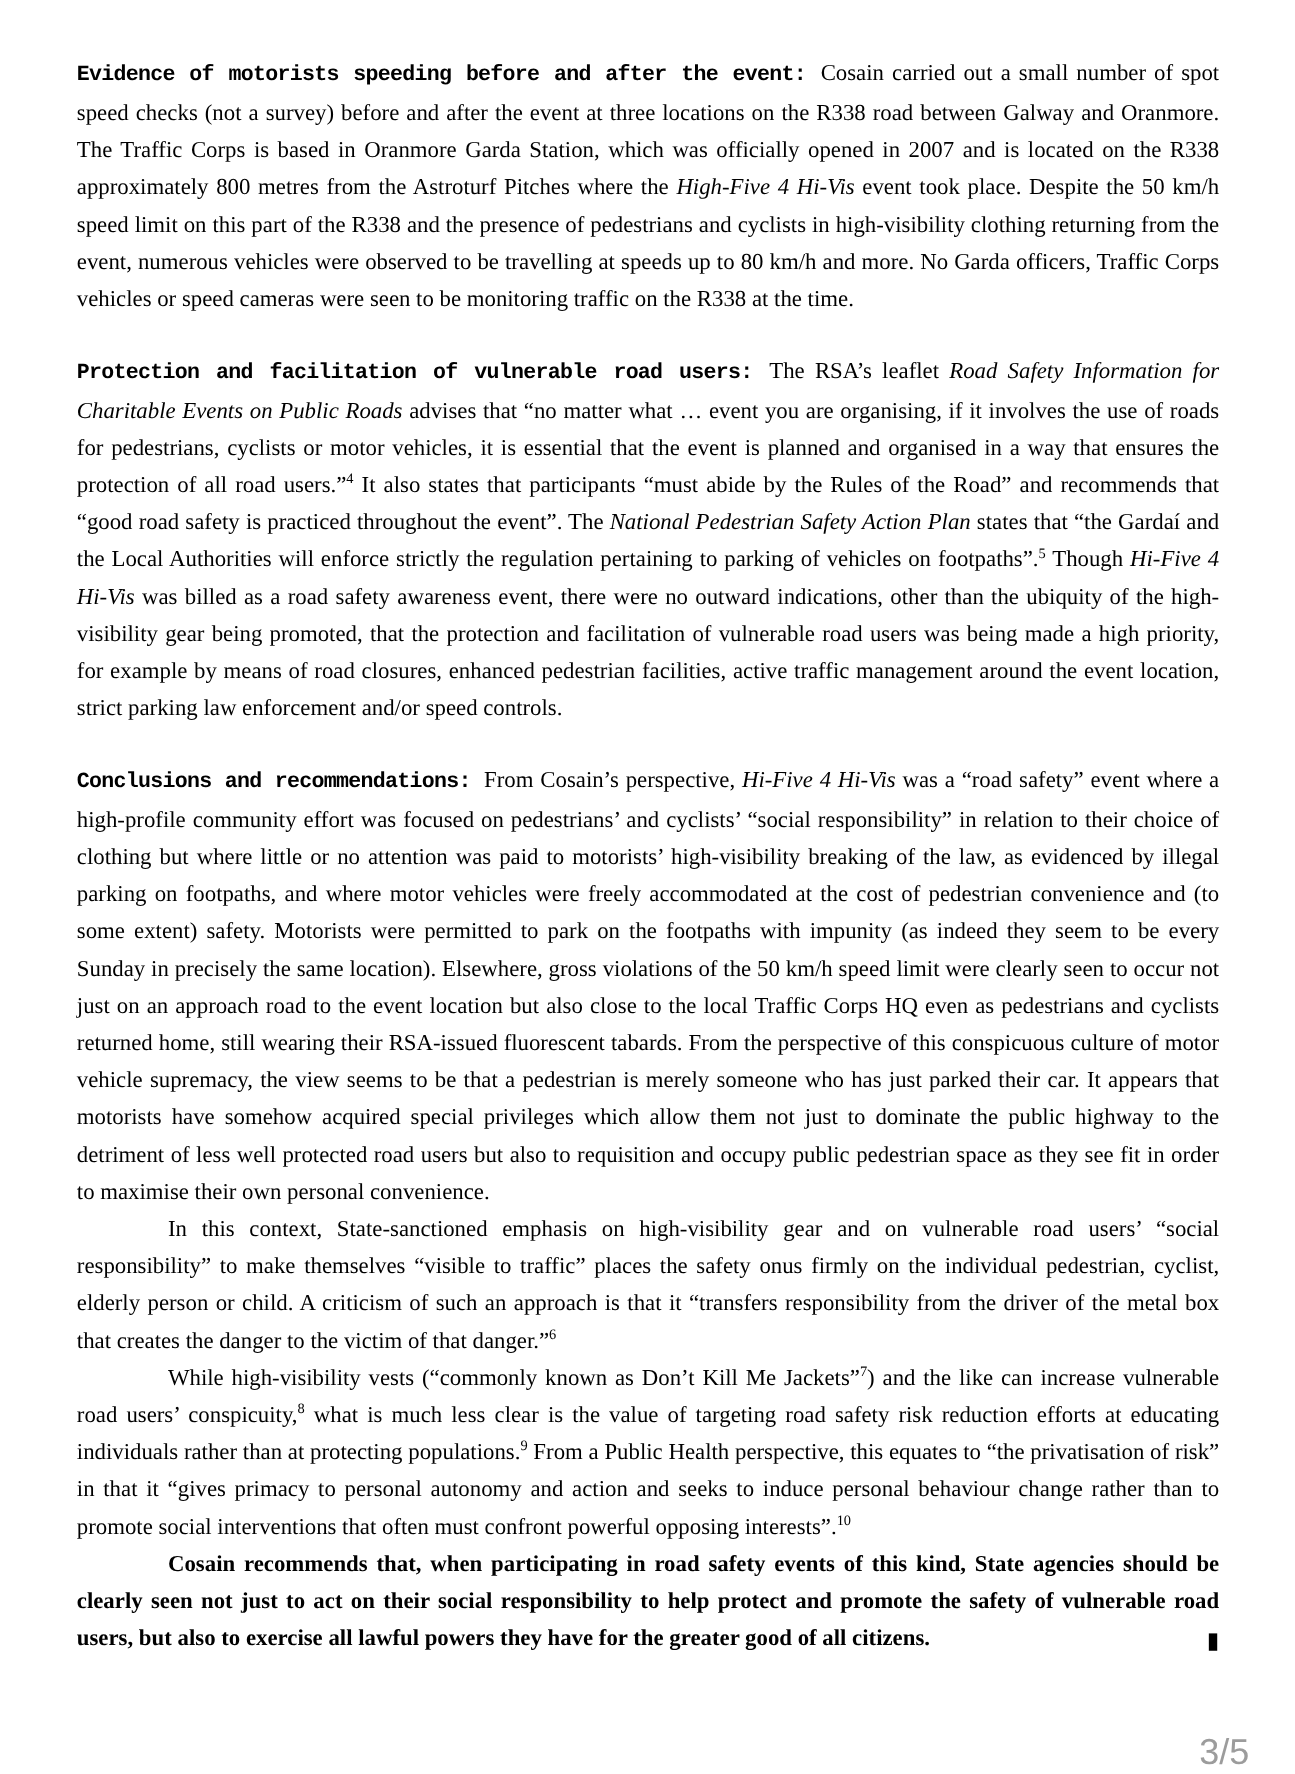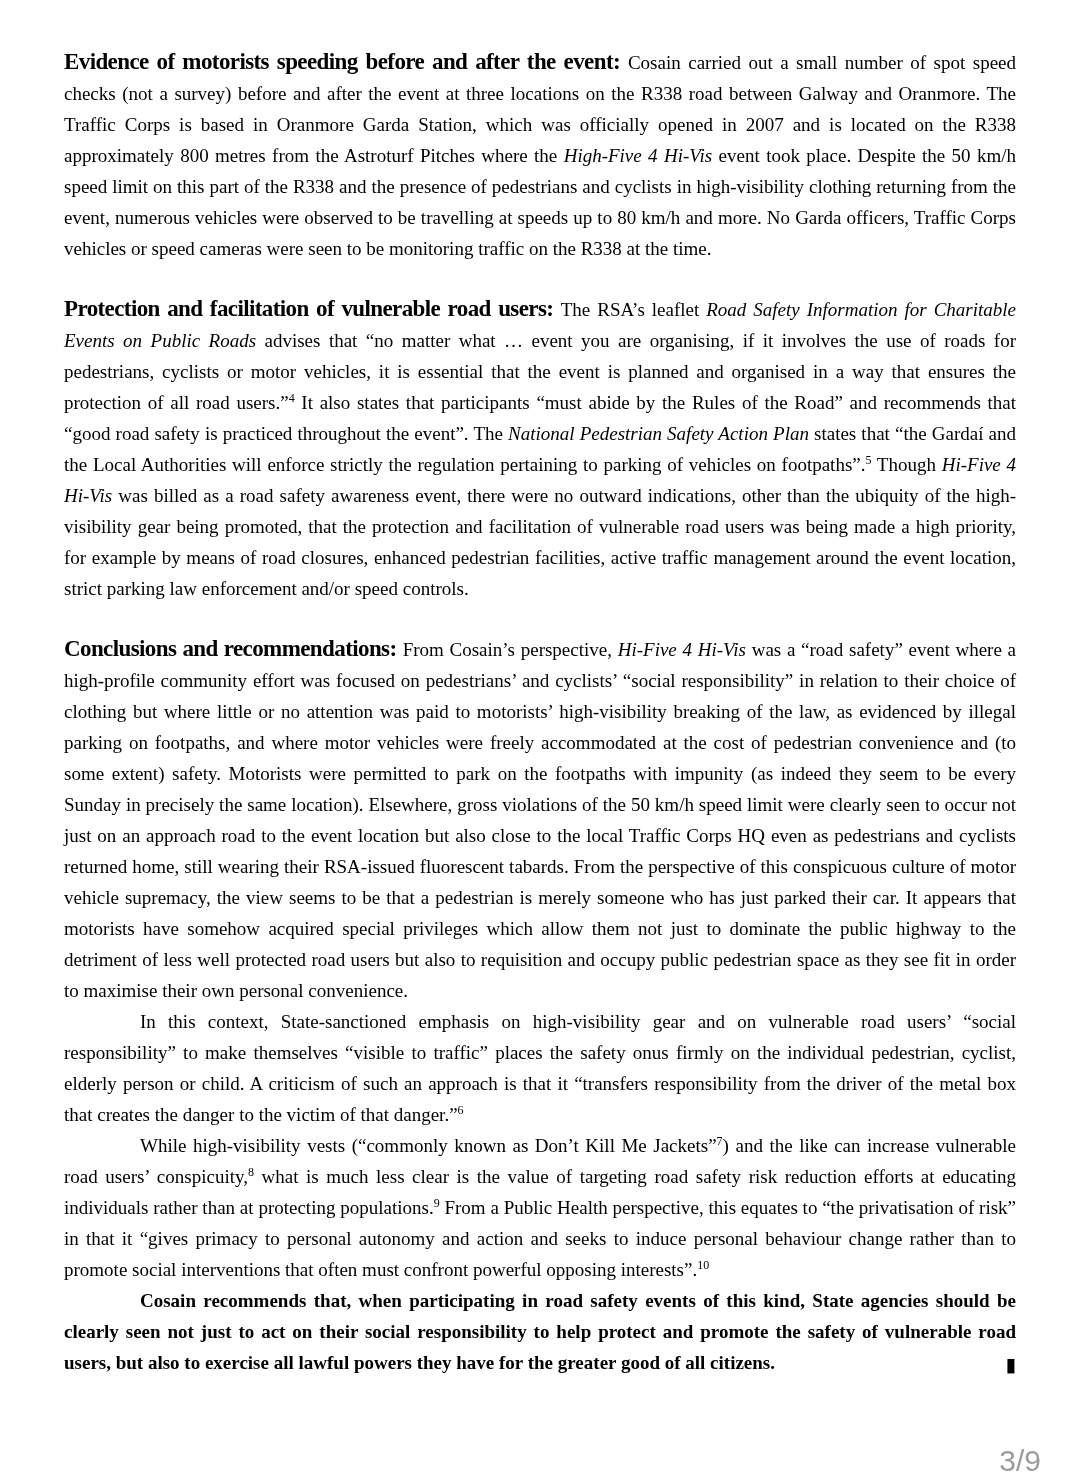--- a/index.html
+++ b/index.html
@@ -28,23 +28,23 @@
   .doc-section:first-child { margin-top: 0; }
   .para {
     margin: 0;
     text-align: justify;
     font-size: 19px;
     line-height: 31px;
     color: #000000;
   }
   .para.indent { text-indent: 76px; }
   .seg-heading {
-    font-family: Liberation Serif, serif;
+    font-family: Liberation Mono, monospace;
     font-weight: 700;
-    font-size: 23px;
+    font-size: 18px;
     letter-spacing: -0.6px;
   }
   .seg-italic { font-style: italic; margin-top: 35px; }
   .seg-sup {
     vertical-align: super;
     font-size: 12px;
     line-height: 0;
   }
   .with-end-mark { position: relative; font-weight: bold; }
   .end-mark {
@@ -77,14 +77,14 @@
       <section class="doc-section">
         <p class="para"><span class="seg-heading">Protection and facilitation of vulnerable road users: </span><span class="seg-plain">The RSA’s leaflet </span><span class="seg-italic">Road Safety Information for Charitable Events on Public Roads</span><span class="seg-plain"> advises that “no matter what … event you are organising, if it involves the use of roads for pedestrians, cyclists or motor vehicles, it is essential that the event is planned and organised in a way that ensures the protection of all road users.”</span><span class="seg-sup">4</span><span class="seg-plain"> It also states that participants “must abide by the Rules of the Road” and recommends that “good road safety is practiced throughout the event”. The </span><span class="seg-italic">National Pedestrian Safety Action Plan</span><span class="seg-plain"> states that “the Gardaí and the Local Authorities will enforce strictly the regulation pertaining to parking of vehicles on footpaths”.</span><span class="seg-sup">5</span><span class="seg-plain"> Though </span><span class="seg-italic">Hi-Five 4 Hi-Vis</span><span class="seg-plain"> was billed as a road safety awareness event, there were no outward indications, other than the ubiquity of the high-visibility gear being promoted, that the protection and facilitation of vulnerable road users was being made a high priority, for example by means of road closures, enhanced pedestrian facilities, active traffic management around the event location, strict parking law enforcement and/or speed controls.</span></p>
       </section>
       <section class="doc-section">
         <p class="para"><span class="seg-heading">Conclusions and recommendations: </span><span class="seg-plain">From Cosain’s perspective, </span><span class="seg-italic">Hi-Five 4 Hi-Vis</span><span class="seg-plain"> was a “road safety” event where a high-profile community effort was focused on pedestrians’ and cyclists’ “social responsibility” in relation to their choice of clothing but where little or no attention was paid to motorists’ high-visibility breaking of the law, as evidenced by illegal parking on footpaths, and where motor vehicles were freely accommodated at the cost of pedestrian convenience and (to some extent) safety. Motorists were permitted to park on the footpaths with impunity (as indeed they seem to be every Sunday in precisely the same location). Elsewhere, gross violations of the 50 km/h speed limit were clearly seen to occur not just on an approach road to the event location but also close to the local Traffic Corps HQ even as pedestrians and cyclists returned home, still wearing their RSA-issued fluorescent tabards. From the perspective of this conspicuous culture of motor vehicle supremacy, the view seems to be that a pedestrian is merely someone who has just parked their car. It appears that motorists have somehow acquired special privileges which allow them not just to dominate the public highway to the detriment of less well protected road users but also to requisition and occupy public pedestrian space as they see fit in order to maximise their own personal convenience.</span></p>
         <p class="para indent"><span class="seg-plain">In this context, State-sanctioned emphasis on high-visibility gear and on vulnerable road users’ “social responsibility” to make themselves “visible to traffic” places the safety onus firmly on the individual pedestrian, cyclist, elderly person or child. A criticism of such an approach is that it “transfers responsibility from the driver of the metal box that creates the danger to the victim of that danger.”</span><span class="seg-sup">6</span></p>
         <p class="para indent"><span class="seg-plain">While high-visibility vests (“commonly known as Don’t Kill Me Jackets”</span><span class="seg-sup">7</span><span class="seg-plain">) and the like can increase vulnerable road users’ conspicuity,</span><span class="seg-sup">8</span><span class="seg-plain"> what is much less clear is the value of targeting road safety risk reduction efforts at educating individuals rather than at protecting populations.</span><span class="seg-sup">9</span><span class="seg-plain"> From a Public Health perspective, this equates to “the privatisation of risk” in that it “gives primacy to personal autonomy and action and seeks to induce personal behaviour change rather than to promote social interventions that often must confront powerful opposing interests”.</span><span class="seg-sup">10</span></p>
         <p class="para indent with-end-mark"><span class="seg-plain">Cosain recommends that, when participating in road safety events of this kind, State agencies should be clearly seen not just to act on their social responsibility to help protect and promote the safety of vulnerable road users, but also to exercise all lawful powers they have for the greater good of all citizens.</span><span class="end-mark">▮</span></p>
       </section>
     </div>
-  <div class="page-number">3/9</div>
+  <div class="page-number">3/5</div>
 </main>
 
 </body></html>

